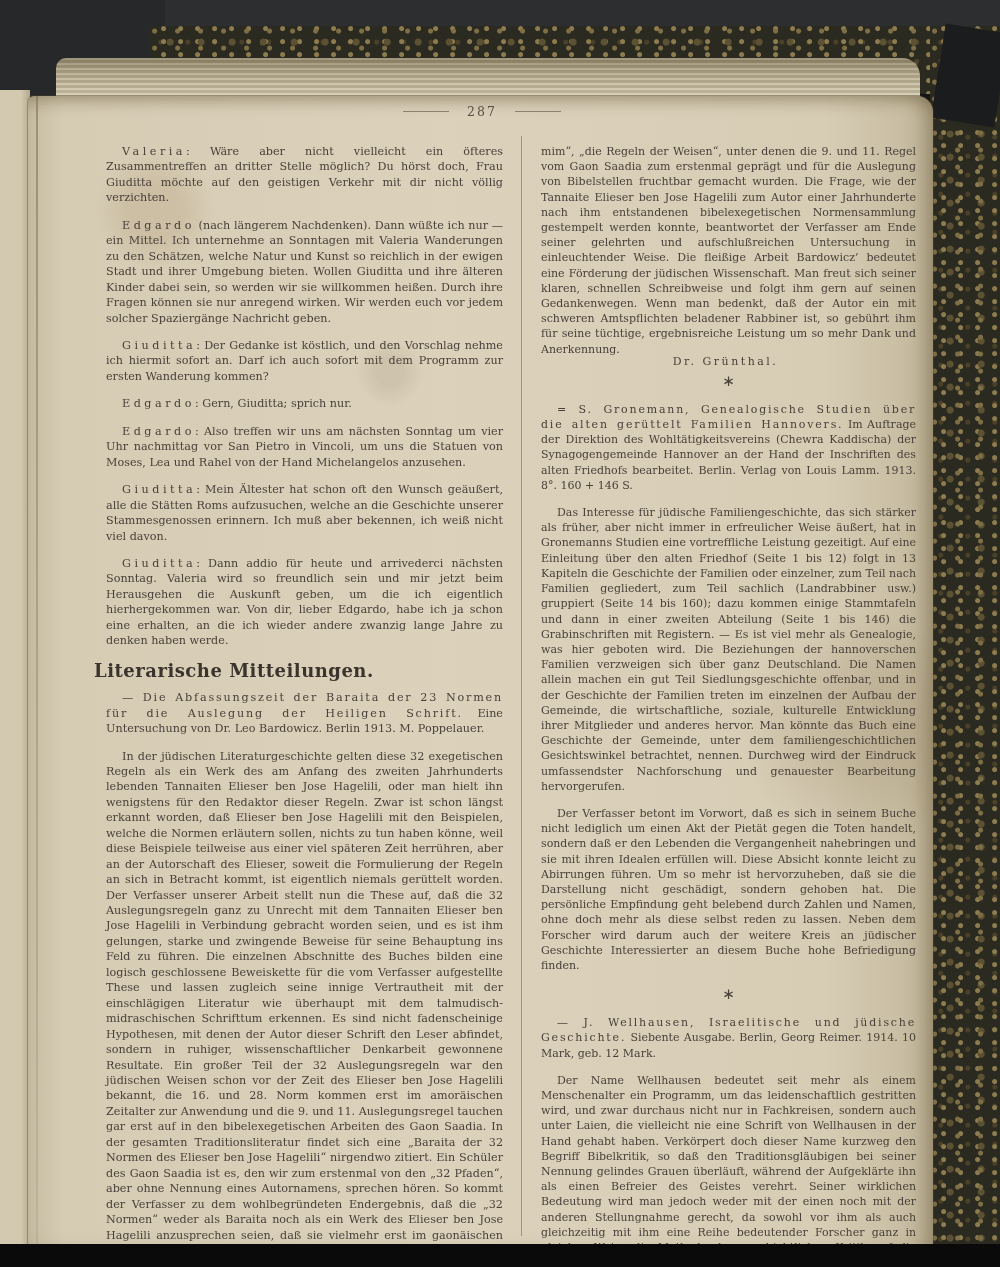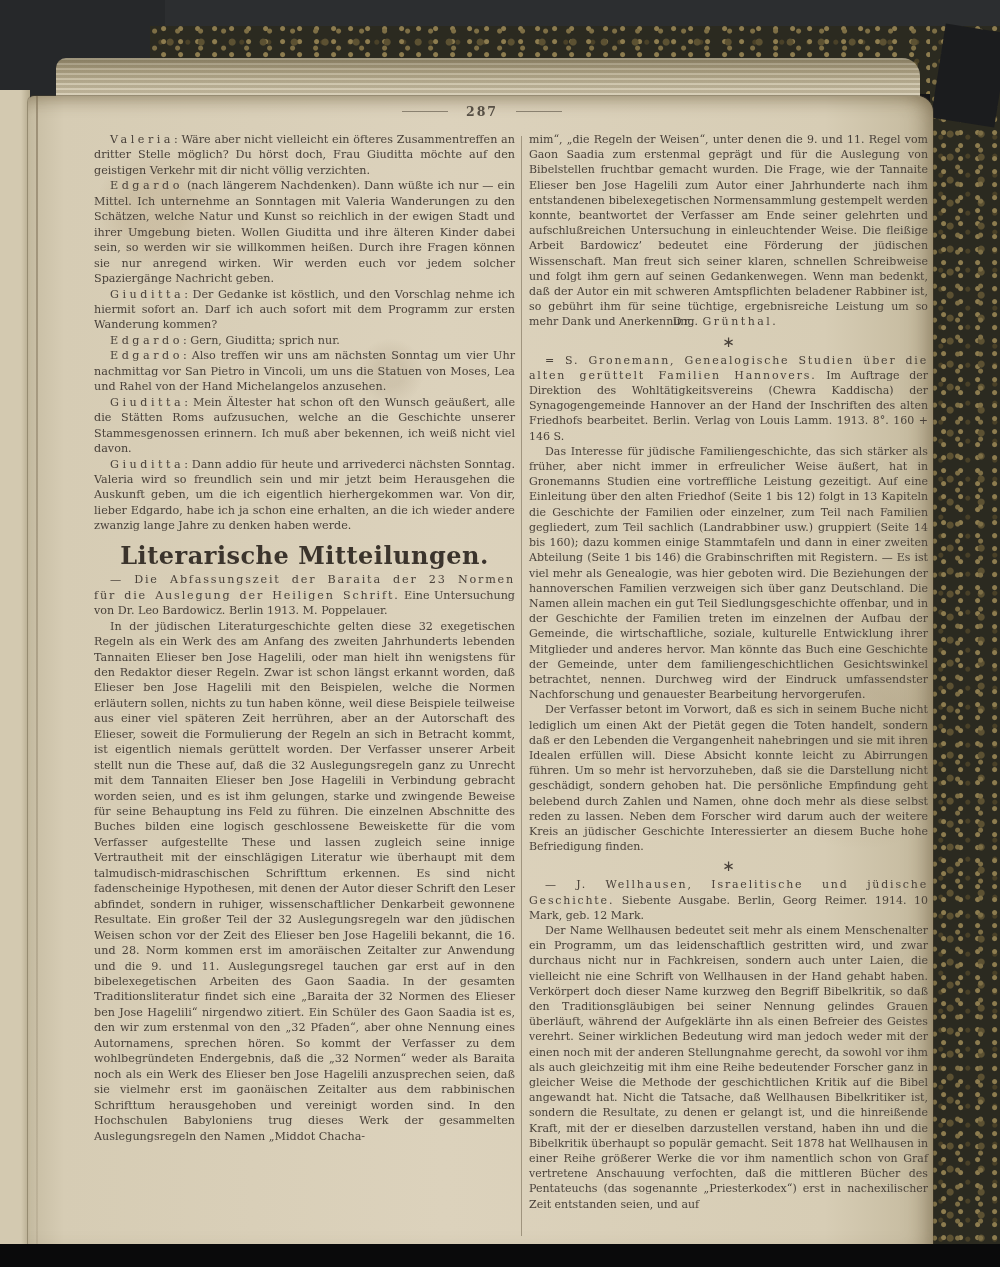--- a/index.html
+++ b/index.html
@@ -41,36 +41,36 @@
       linear-gradient(90deg,#c6bca2 0,#d6ccb4 4%,#dcd2bc 46%,#d7cdb5 88%,#c3b89c 100%),
       #d8ceb6;
     box-shadow:inset -16px 0 22px -10px rgba(104,88,58,.55),
                inset 0 14px 16px -10px rgba(104,88,58,.45),
                0 0 0 1px rgba(80,68,46,.35);}
   .gutter-line{position:absolute;left:8px;top:0;width:2px;height:100%;
     background:linear-gradient(180deg,rgba(120,105,80,.55),rgba(120,105,80,.15));}
 
   
   .folio-row{position:absolute;left:284px;top:6px;width:340px;height:18px;
-    display:flex;align-items:center;justify-content:center;gap:18px;font-weight:bold;}
+    display:flex;align-items:center;justify-content:center;gap:18px;}
   .folio-dash{width:46px;border-top:1.5px solid #8a8170;height:0;}
   .folio-num{font-size:12.5px;letter-spacing:2px;color:#564f45;}
 
   
   .col{position:absolute;top:36px;color:#49413a;font-size:11.2px;line-height:15.45px;
        text-align:justify;hyphens:auto;-webkit-hyphens:auto;}
   .col-left{left:66px;width:421px;}
   .col-right{left:501px;width:399px;font-size:11px;line-height:15.2px;}
   .col-rule{position:absolute;left:493px;top:40px;width:1px;height:1100px;
             background:rgba(100,88,66,.5);}
-  .para{margin:0;text-indent:16px;}
+  .para{margin:12px;text-indent:16px;}
   .speaker{letter-spacing:3.5px;}
   .gesperrt{letter-spacing:1.8px;word-spacing:2px;}
-  .section-heading{margin:14px 0 9px 0;text-indent:0;text-align:center;
-    font-size:24px;font-weight:bold;color:#3b342c;letter-spacing:.5px;}
+  .section-heading{margin:14px 0 9px 0;text-indent:0;text-align:left;
+    font-size:18px;font-weight:bold;color:#3b342c;letter-spacing:.5px;}
   .cont{text-indent:0;}
   .sigline{text-align:center;margin-top:-15.2px;position:relative;padding-right:6px;}
   .sigline span{letter-spacing:2.5px;}
   .ornament{text-align:center;font-size:15px;line-height:18px;margin:3px 0 2px 0;
             color:#49413a;font-family:"DejaVu Sans",sans-serif;}
 </style>
 </head>
 <body>
 
 <div id="stage">

